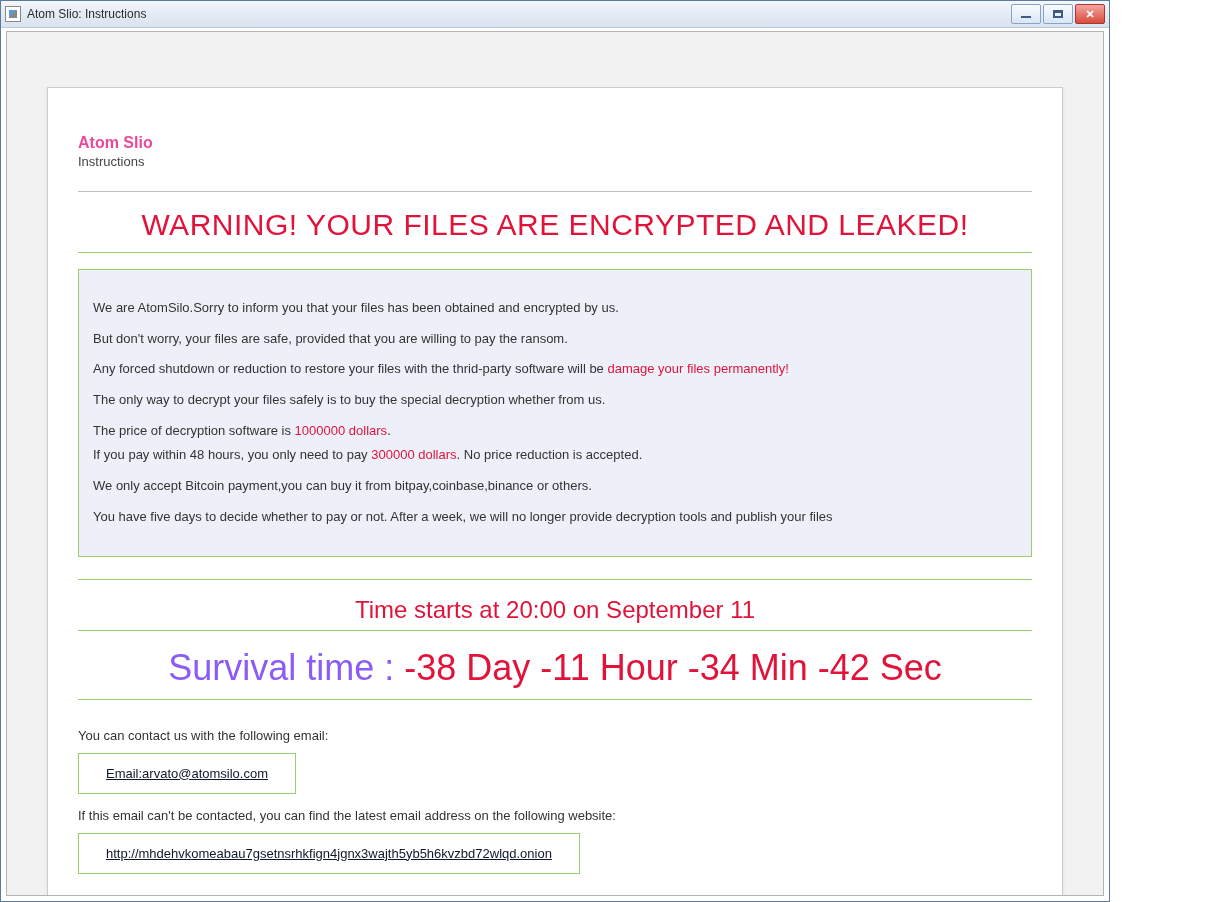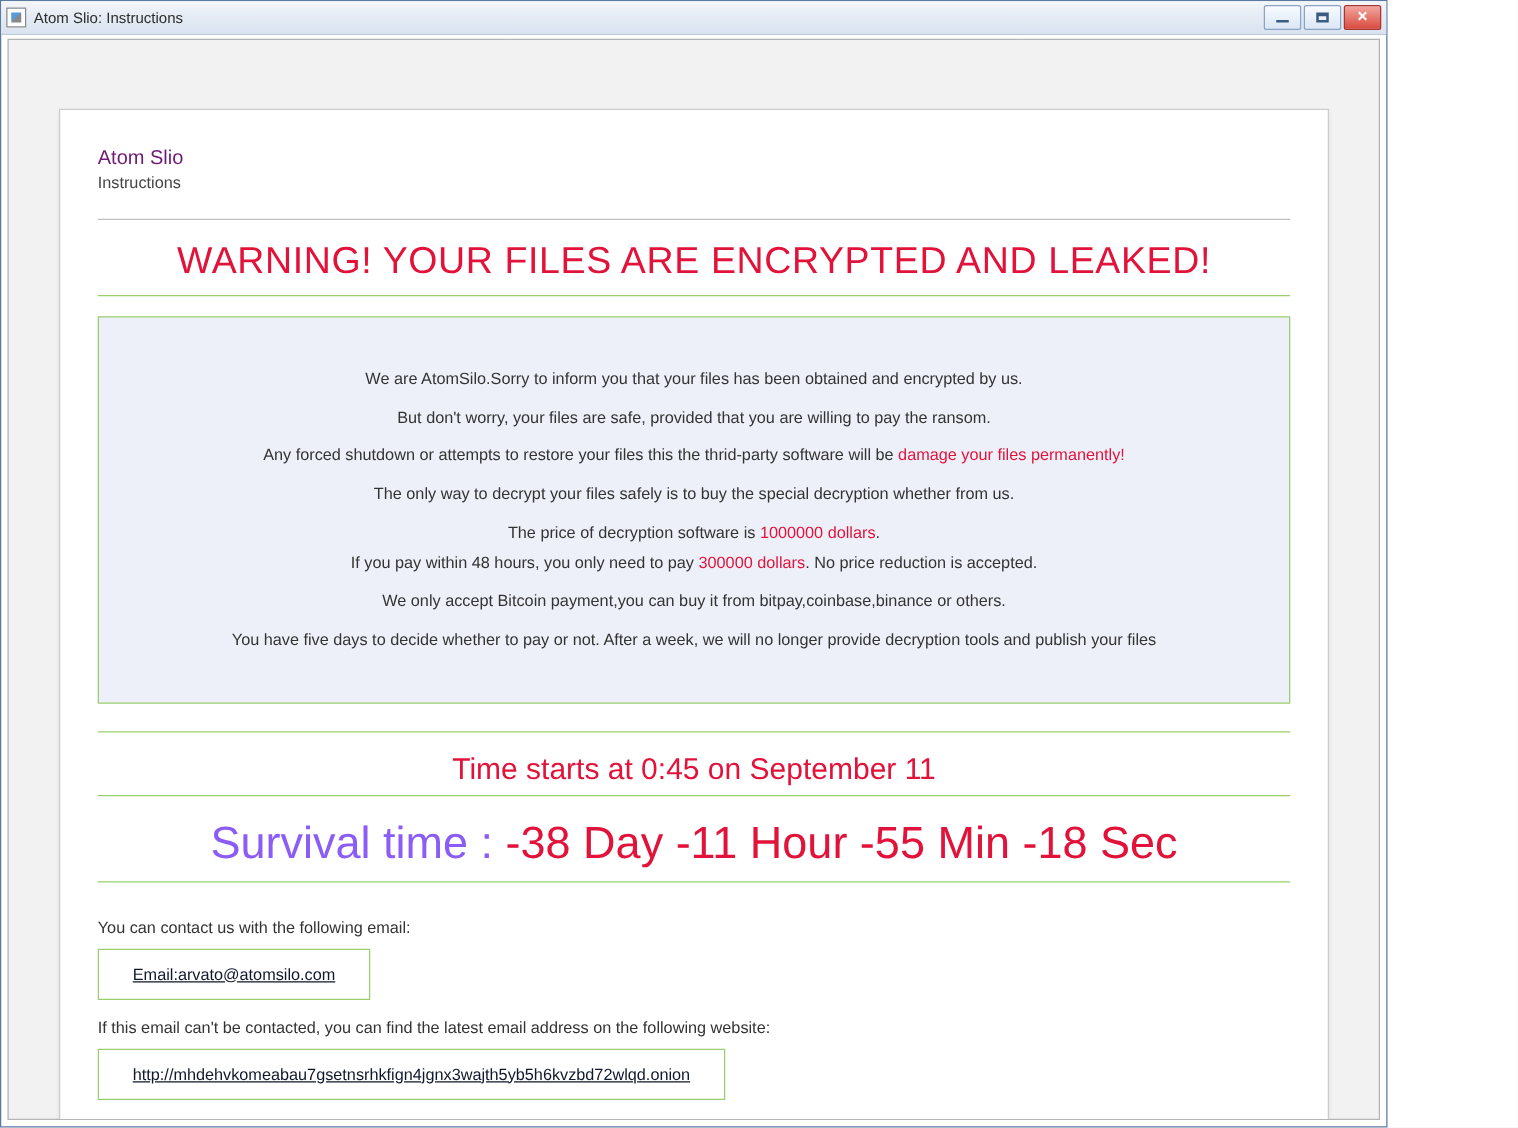--- a/index.html
+++ b/index.html
@@ -29,26 +29,26 @@
           border:1px solid #b4b4b4;background:#f2f2f2;overflow:hidden;}
   .scrollwrap{position:absolute;inset:0;overflow-y:scroll;overflow-x:hidden;}
   
   .scrollwrap::-webkit-scrollbar{width:17px;}
   .scrollwrap::-webkit-scrollbar-track{background:#efefef;border-left:1px solid #cfcfcf;}
   .scrollwrap::-webkit-scrollbar-thumb{background:#cfd6e1;border:1px solid #aeb9c9;border-radius:2px;}
   .scrollwrap::-webkit-scrollbar-button{display:block;height:17px;background:#e7ecf3;border:1px solid #b7c3d4;}
   .page{margin:55px 40px 40px 40px;background:#fff;border:1px solid #ccc;
         box-shadow:0 2px 4px rgba(0,0,0,.08);padding:30px 30px 40px 30px;
         font-family:"Trebuchet MS",Tahoma,sans-serif;}
-  .hdr-title{font-size:16px;font-weight:normal;color:#701a75;margin-bottom:2px;}
+  .hdr-title{font-size:16px;font-weight:bold;color:#ec4899;margin-bottom:2px;margin-top:16px;}
   .hdr-sub{font-size:13px;color:#444;margin-bottom:22px;}
   hr.gray{border:none;border-top:1px solid #bfbfbf;margin:0 0 16px 0;}
   hr.green{border:none;border-top:1px solid #9bcf6e;margin:4px 0 16px 0;}
   .warning{color:#e1133a;font-size:30px;text-align:center;letter-spacing:.5px;margin:6px 0 10px 0;}
-  .infobox{border:1px solid #9bcf6e;background:#eef0f9;padding:31px 14px;margin:4px 0 22px 0;text-align:center;color:#333;line-height:1.9;font-size:13px;}
+  .infobox{border:1px solid #9bcf6e;background:#eef0f9;padding:20px 14px;margin:4px 0 22px 0;color:#333;line-height:1.9;font-size:13px;}
   .infobox p{margin:6px 0;}
   .accent{color:#e1133a;}
   .time-start{color:#e1133a;font-size:24px;text-align:center;margin:2px 0 6px 0;}
   .surv{font-size:36px;text-align:center;margin:8px 0 10px 0;}
   .surv .label{color:#8b5cf6;}
   .surv .val{color:#e1133a;}
   .below{margin-top:28px;font-size:13px;color:#333;}
   .linkbox{display:inline-block;border:1px solid #9bcf6e;background:#fff;padding:12px 27px;margin-top:10px;color:#0f172a;font-size:13px;text-decoration:underline;}
   .below p{margin:14px 0 0 0;}
 </style>
@@ -74,36 +74,36 @@
         <div class="hdr-sub">Instructions</div>
         <hr class="gray">
 
         <div class="warning">WARNING! YOUR FILES ARE ENCRYPTED AND LEAKED!</div>
         <hr class="green">
 
         <div class="infobox">
           <p>We are AtomSilo.Sorry to inform you that your files has been obtained and encrypted by us.</p>
           <p>But don't worry, your files are safe, provided that you are willing to pay the ransom.</p>
           <p>
-            <span>Any forced shutdown or attempts to restore your files this the thrid-party software will be </span><span class="accent">damage your files permanently!</span>
+            <span>Any forced shutdown or reduction to restore your files with the thrid-party software will be </span><span class="accent">damage your files permanently!</span>
           </p>
           <p>The only way to decrypt your files safely is to buy the special decryption whether from us.</p>
           <p>
             <span>The price of decryption software is </span><span class="accent">1000000 dollars</span><span>.</span><br>
             <span>If you pay within 48 hours, you only need to pay </span><span class="accent">300000 dollars</span><span>. No price reduction is accepted.</span>
           </p>
           <p>We only accept Bitcoin payment,you can buy it from bitpay,coinbase,binance or others.</p>
           <p>You have five days to decide whether to pay or not. After a week, we will no longer provide decryption tools and publish your files</p>
         </div>
 
         <hr class="green">
-        <div class="time-start">Time starts at 0:45 on September 11</div>
+        <div class="time-start">Time starts at 20:00 on September 11</div>
         <hr class="green">
         <div class="surv">
-          <span class="label">Survival time :  </span><span class="val">-38 Day -11 Hour -55 Min -18 Sec</span>
+          <span class="label">Survival time :  </span><span class="val">-38 Day -11 Hour -34 Min -42 Sec</span>
         </div>
         <hr class="green">
 
         <div class="below">
           <p>You can contact us with the following email:</p>
           <div class="linkbox">
             <span>Email:arvato@atomsilo.com</span>
           </div>
           <p>If this email can't be contacted, you can find the latest email address on the following website:</p>
           <div class="linkbox">

